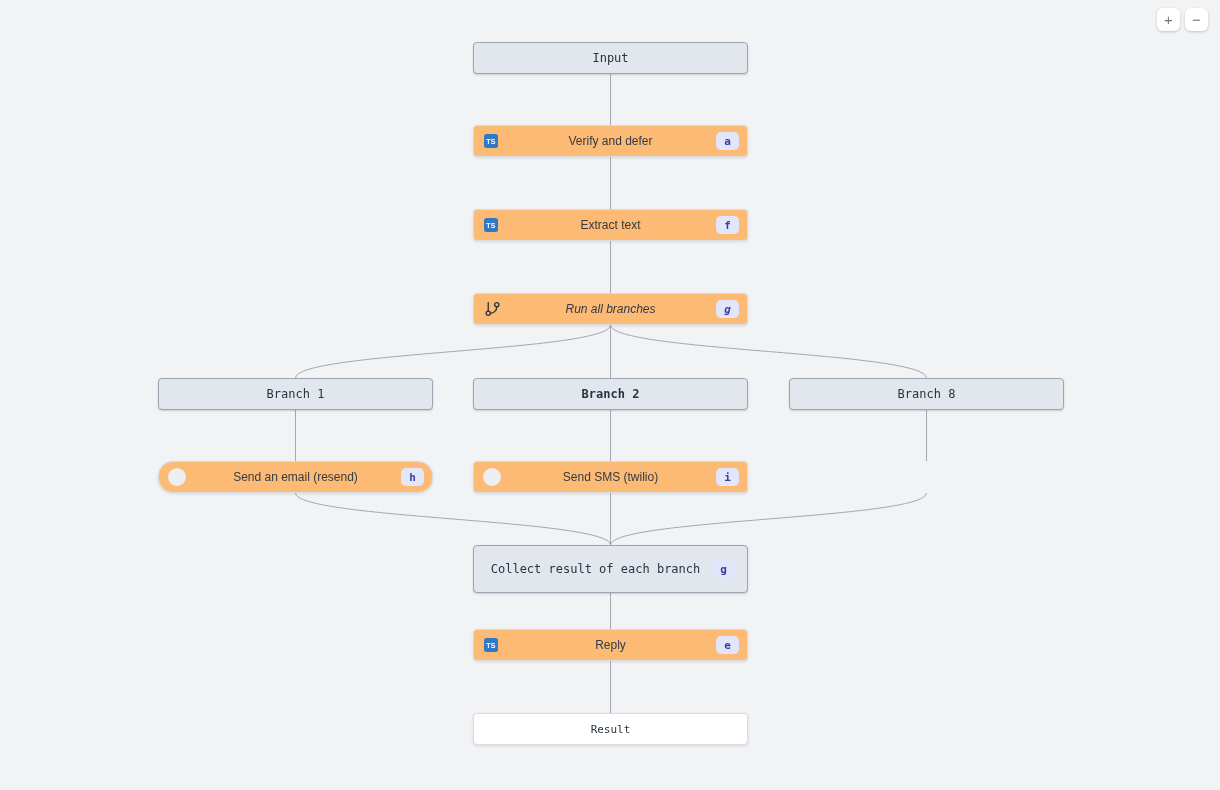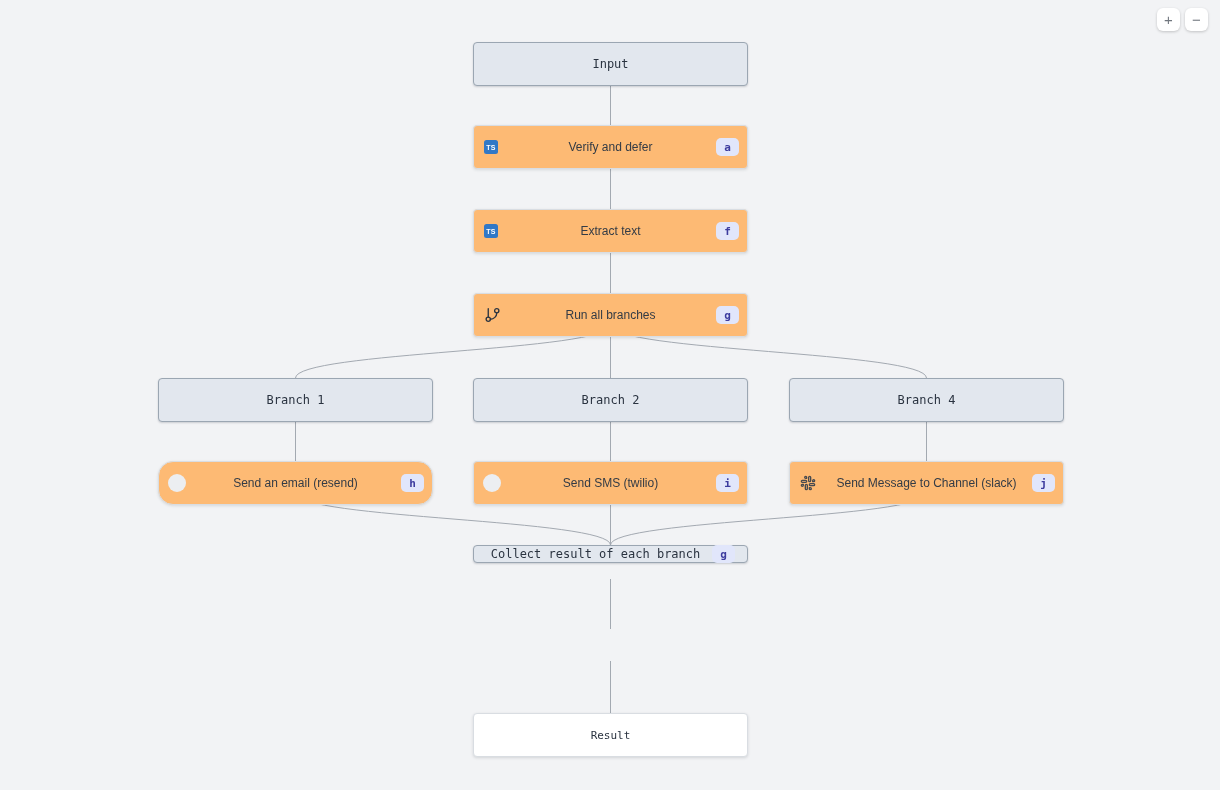--- a/index.html
+++ b/index.html
@@ -4,21 +4,21 @@
 <style>
   html,body{margin:0;padding:0;background:#f2f3f5;}
   .canvas{
     position:relative;width:1220px;height:790px;background:#f2f3f5;
     overflow:hidden;font-family:"Liberation Sans",sans-serif;
   }
   .edges{position:absolute;left:0;top:0;width:1220px;height:790px;}
   .edges path{stroke:#a3a9b1;stroke-width:1;fill:none;}
 
   .node{
-    position:absolute;width:275px;height:44px;border-radius:4px;box-sizing:border-box;
+    position:absolute;width:275px;height:32px;border-radius:4px;box-sizing:border-box;
     display:flex;align-items:center;justify-content:center;
   }
   .node .label{
     position:absolute;left:0;right:0;text-align:center;white-space:nowrap;pointer-events:none;
   }
   .node.group{
     background:#e2e7ee;border:1px solid #9ba6b2;
     box-shadow:0 1px 2px rgba(20,30,45,.18);
     font-family:"DejaVu Sans Mono","Liberation Mono",monospace;
     font-size:12px;color:#2a3340;
@@ -27,21 +27,21 @@
     background:#ffffff;border:1px solid #d9dde2;
     box-shadow:0 1px 3px rgba(20,30,45,.14);
     font-family:"DejaVu Sans Mono","Liberation Mono",monospace;
     font-size:11px;color:#2a3340;
   }
   .node.task{
     background:#fdba74;border:1px solid #d9dde2;
     box-shadow:0 1px 3px rgba(20,30,45,.12);
     font-size:12px;color:#333b45;
   }
-  .node.tall{height:18px;text-decoration:underline;}
+  .node.tall{height:48px;text-decoration:underline;}
   .node.has-badge .label{left:10px;right:40px;}
 
   .badge{
     position:absolute;right:8px;top:50%;transform:translateY(-50%);
     min-width:23px;height:18px;border-radius:5px;
     background:#e1e6fb;color:#3d3c9f;
     font-family:"DejaVu Sans Mono","Liberation Mono",monospace;
     font-weight:700;font-size:11px;
     display:flex;align-items:center;justify-content:center;
     padding:0 4px;box-sizing:border-box;
@@ -100,77 +100,68 @@
   </div>
 
   <div class="node task" style="left:473px;top:209px;">
     <span class="icon-slot">
       <span class="ts-icon">TS</span>
     </span>
     <span class="label">Extract text</span>
     <span class="badge">f</span>
   </div>
 
-  <div class="node task" style="left:473px;top:293px;">
+  <div class="node task" style="left:473px;top:293px;font-style:italic;">
     <span class="icon-slot">
       <svg class="icon-svg" width="17" height="17" viewBox="0 0 24 24" fill="none" stroke="#2b3440" stroke-width="1.9" stroke-linecap="round" stroke-linejoin="round">
         <line x1="6" x2="6" y1="3" y2="15"></line>
           <circle cx="18" cy="6" r="3"></circle>
           <circle cx="6" cy="18" r="3"></circle>
           <path d="M18 9a9 9 0 0 1-9 9"></path>
       </svg>
     </span>
     <span class="label">Run all branches</span>
     <span class="badge">g</span>
   </div>
 
   <div class="node group" style="left:158px;top:378px;padding-left:24px;">
     <span class="label">Branch 1</span>
   </div>
-  <div class="node group" style="left:473px;top:378px;">
+  <div class="node group" style="left:473px;top:378px;font-weight:bold;">
     <span class="label">Branch 2</span>
   </div>
   <div class="node group" style="left:789px;top:378px;">
-    <span class="label">Branch 4</span>
+    <span class="label">Branch 8</span>
   </div>
 
   <div class="node task" style="left:158px;top:461px;border-radius:15px;">
     <span class="icon-slot faded-icon"></span>
     <span class="label">Send an email (resend)</span>
     <span class="badge">h</span>
   </div>
 
   <div class="node task" style="left:473px;top:461px;padding-left:18px;">
     <span class="icon-slot faded-icon"></span>
     <span class="label">Send SMS (twilio)</span>
     <span class="badge">i</span>
   </div>
 
-  <div class="node task" style="left:789px;top:461px;">
-    <span class="icon-slot">
-      <svg class="icon-svg" width="16" height="16" viewBox="0 0 24 24" fill="none" stroke="#474a4f" stroke-width="2" stroke-linecap="round" stroke-linejoin="round">
-        <rect width="3" height="8" x="13" y="2" rx="1.5"></rect>
-          <path d="M19 8.5V10h1.5A1.5 1.5 0 1 0 19 8.5"></path>
-        <rect width="3" height="8" x="8" y="14" rx="1.5"></rect>
-          <path d="M5 15.5V14H3.5A1.5 1.5 0 1 0 5 15.5"></path>
-        <rect width="8" height="3" x="14" y="13" rx="1.5"></rect>
-          <path d="M15.5 19H14v1.5a1.5 1.5 0 1 0 1.5-1.5"></path>
-        <rect width="8" height="3" x="2" y="8" rx="1.5"></rect>
-          <path d="M8.5 5H10V3.5A1.5 1.5 0 1 0 8.5 5"></path>
-      </svg>
-    </span>
-    <span class="label">Send Message to Channel (slack)</span>
-    <span class="badge">j</span>
-  </div>
 
   <div class="node group tall has-badge" style="left:473px;top:545px;">
     <span class="label">Collect result of each branch</span>
     <span class="badge">g</span>
   </div>
 
+  <div class="node task" style="left:473px;top:629px;">
+    <span class="icon-slot">
+      <span class="ts-icon">TS</span>
+    </span>
+    <span class="label">Reply</span>
+    <span class="badge">e</span>
+  </div>
 
   <div class="node io-white" style="left:473px;top:713px;">
     <span class="label">Result</span>
   </div>
 
   <div class="zoom-controls">
     <button class="zoom-btn">
       <span>+</span>
     </button>
     <button class="zoom-btn">

